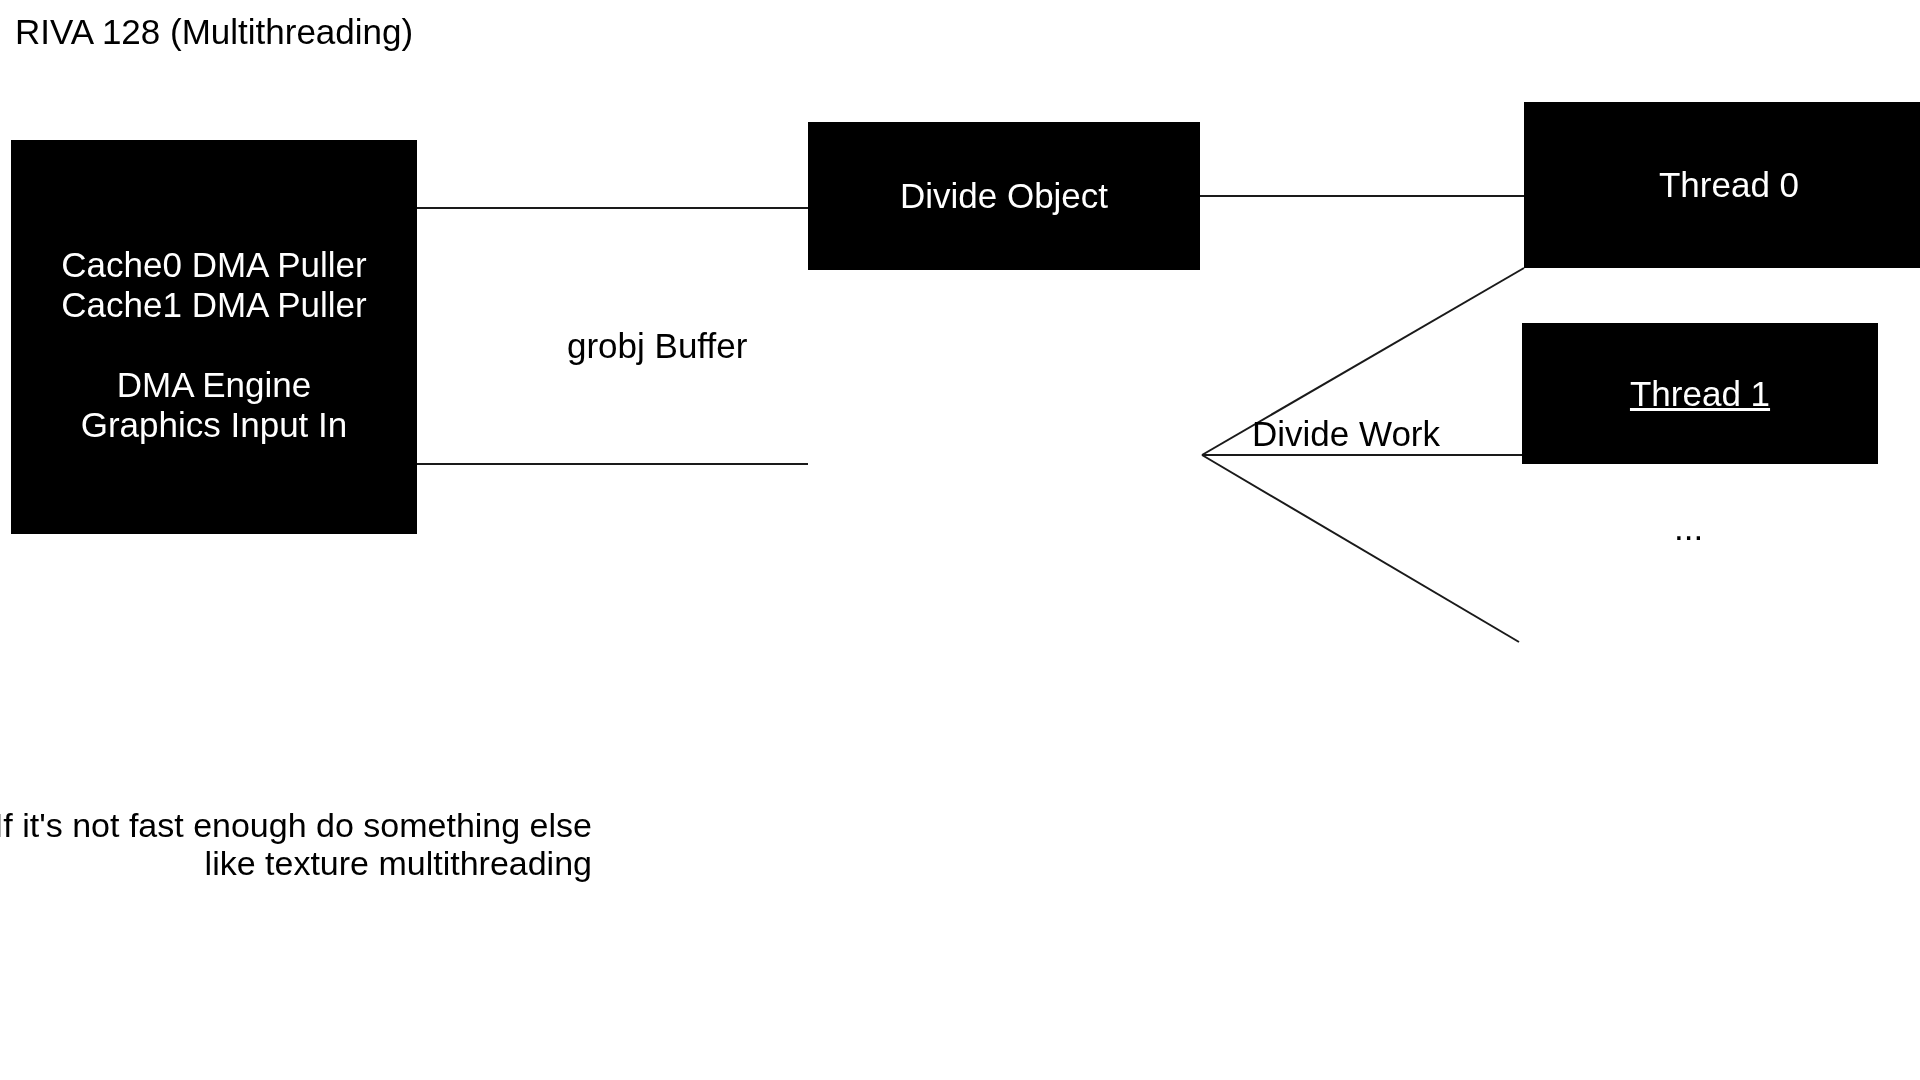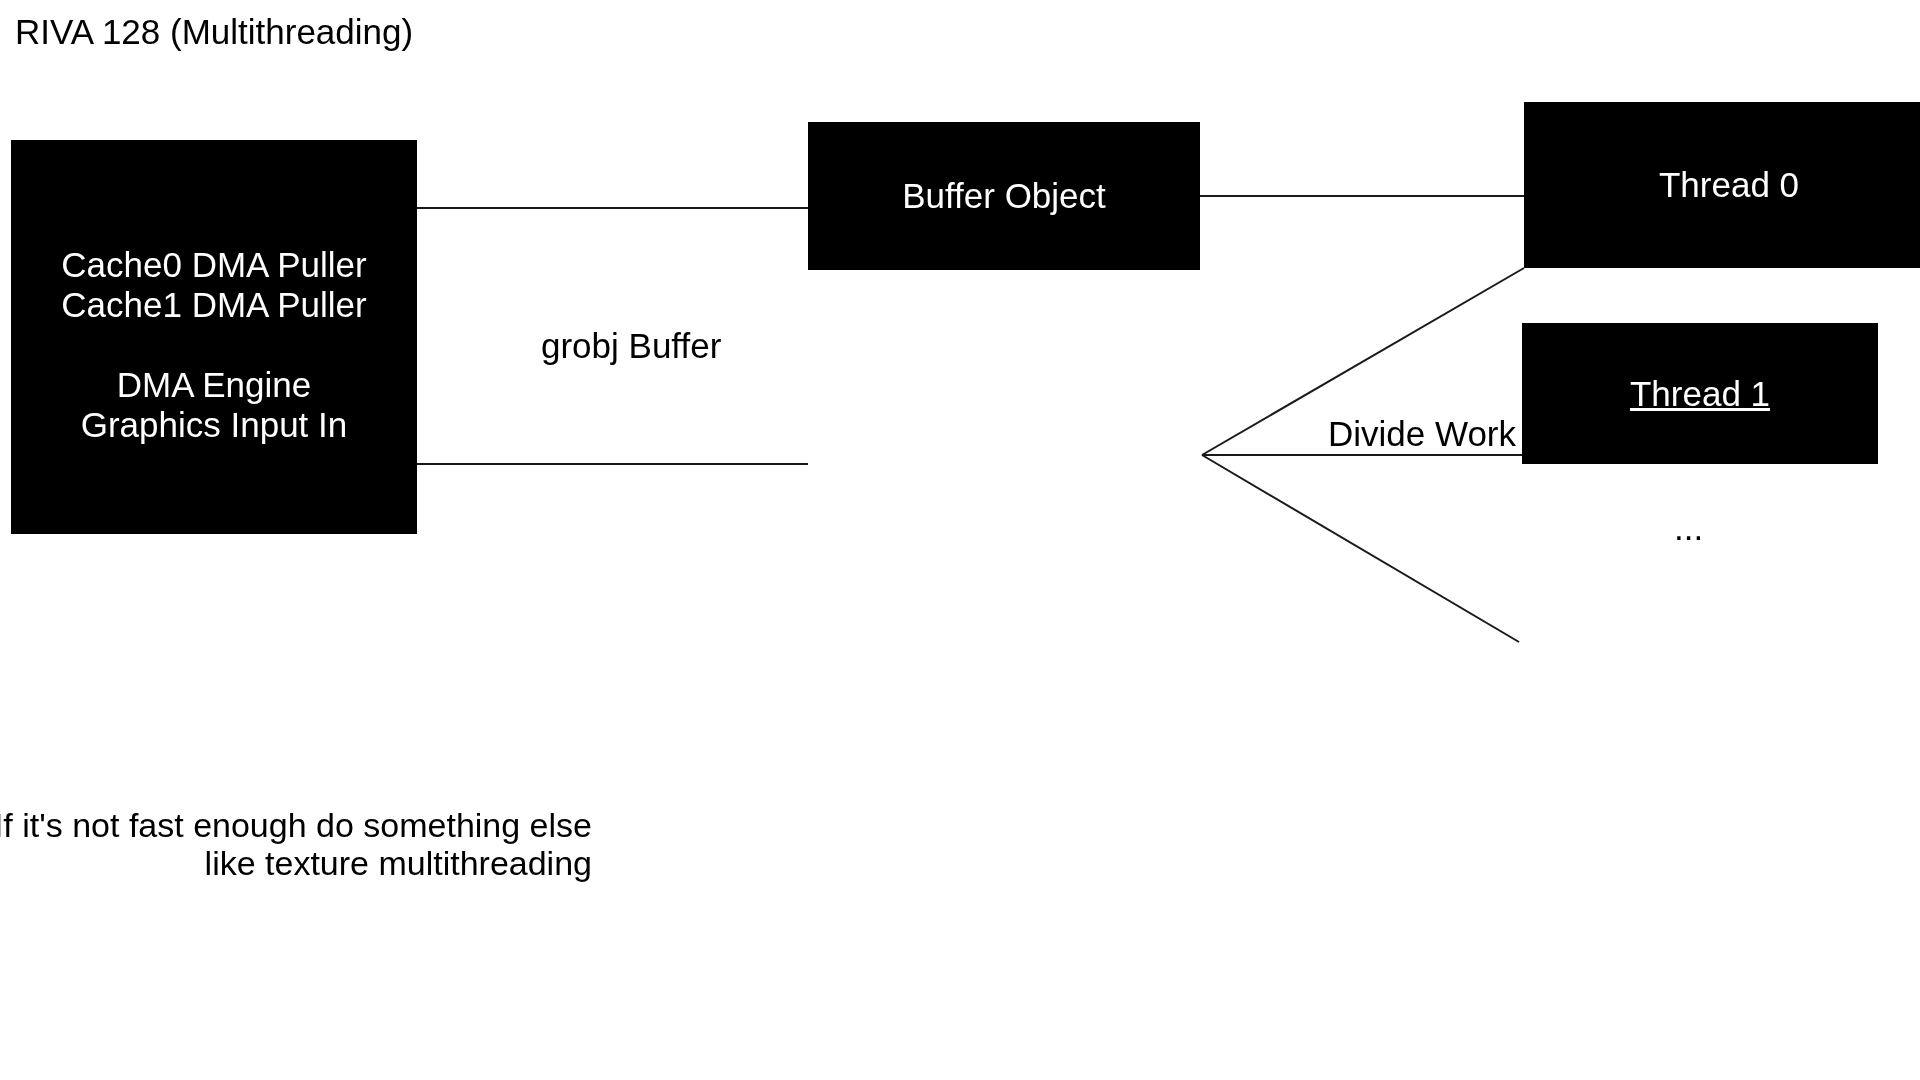--- a/index.html
+++ b/index.html
@@ -47,22 +47,22 @@
   .box-tn     { left: 1519px; top: 588px; width: 368px; height: 117px; }
   .floating-label {
     position: absolute;
     z-index: 3;
     color: #000000;
     font-size: 35px;
     line-height: 40px;
     white-space: nowrap;
   }
   #page-title    { left: 15px;   top: 12px;  }
-  #grobj-label   { left: 541px;  top: 326px; }
-  #divide-label  { left: 1328px; top: 414px; }
+  #grobj-label   { left: 567px;  top: 326px; }
+  #divide-label  { left: 1252px; top: 414px; }
   #ellipsis      { left: 1674px; top: 508px; }
   #bottom-note {
     position: absolute;
     z-index: 3;
     left: -40px;
     top: 806px;
     width: 632px;
     text-align: right;
     color: #000000;
     font-size: 34px;
@@ -85,21 +85,21 @@
   </svg>
 
   <div class="floating-label" id="page-title">RIVA 128 (Multithreading)</div>
 
   <div class="nodebox box-left">Cache0 DMA Puller
 Cache1 DMA Puller
 
 DMA Engine
 Graphics Input In</div>
 
-  <div class="nodebox box-single">Buffer Object</div>
+  <div class="nodebox box-single">Divide Object</div>
 
 
   <div class="nodebox box-t0">Thread 0</div>
 
   <div class="nodebox box-t1">Thread 1</div>
 
 
   <div class="floating-label" id="grobj-label">grobj Buffer</div>
 
   <div class="floating-label" id="divide-label">Divide Work</div>

